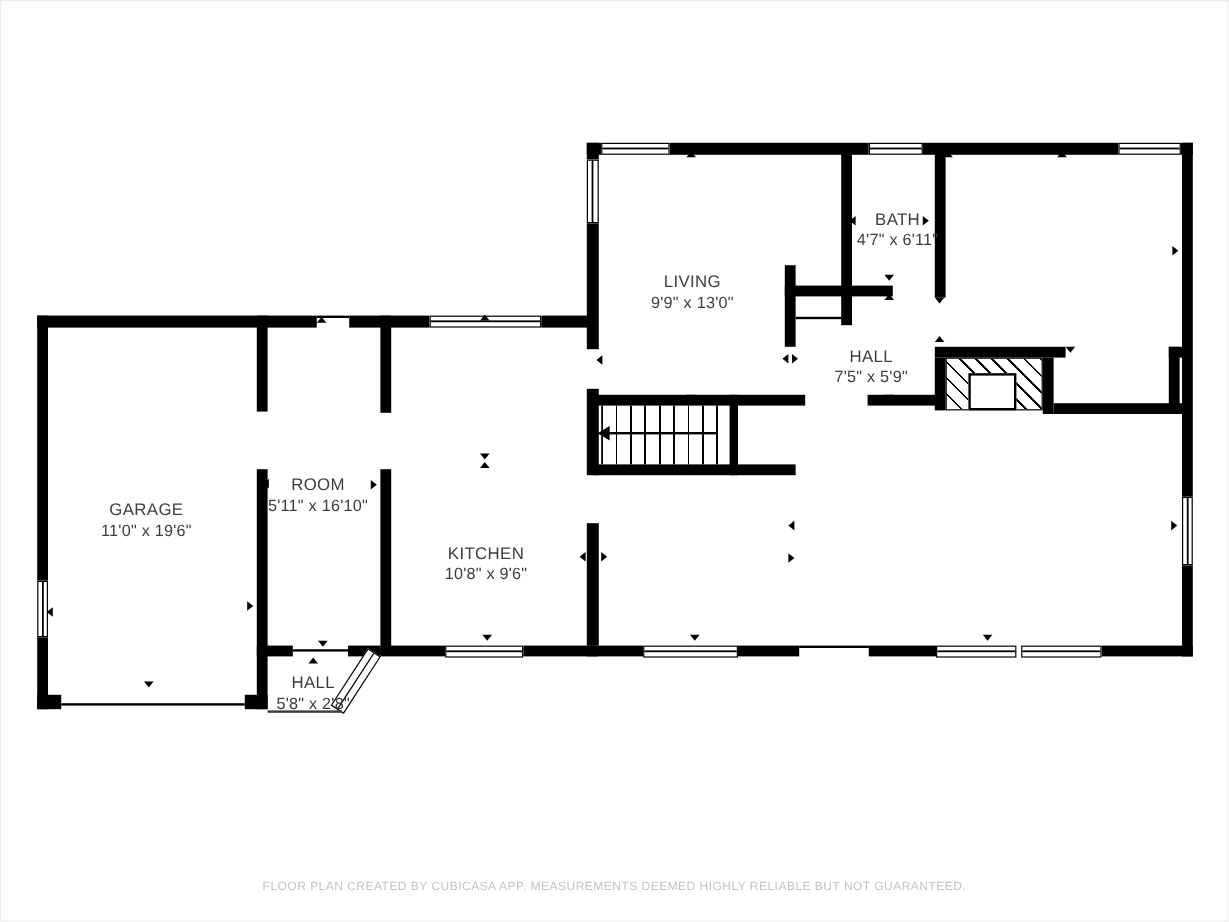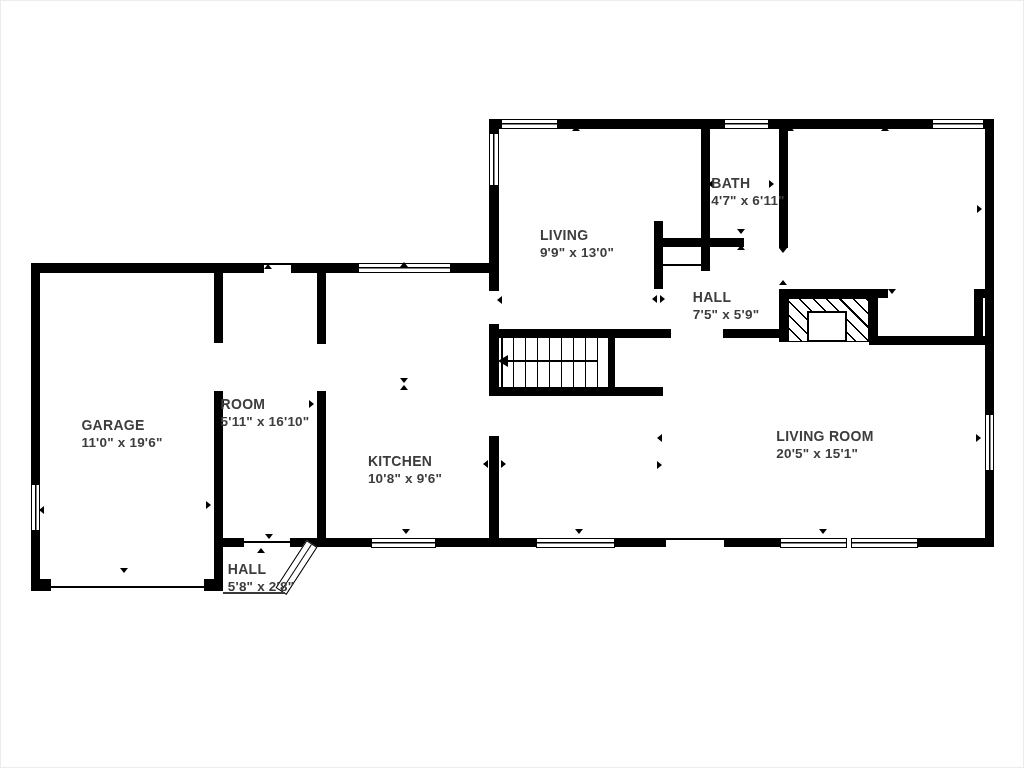--- a/index.html
+++ b/index.html
@@ -5,22 +5,22 @@
   html,body{margin:0;padding:0;background:#fff;}
   #canvas{position:relative;width:1024px;height:768px;background:#fff;overflow:hidden;
           border:1px solid #ececec;box-sizing:border-box;
           font-family:"Liberation Sans","DejaVu Sans",sans-serif;}
   .wall{position:absolute;background:#000;}
   .thin{position:absolute;background:#000;}
   .win{position:absolute;background:#fff;border:1.5px solid #000;box-sizing:border-box;
        background-repeat:no-repeat;background-position:center;}
   .win-h{background-image:linear-gradient(#000,#000);background-size:100% 1.5px;}
   .win-v{background-image:linear-gradient(#000,#000);background-size:1.5px 100%;}
-  .room-label{position:absolute;transform:translate(-50%,-50%);text-align:left;
-              color:#3d3d3d;white-space:nowrap;font-weight:bold;}
+  .room-label{position:absolute;transform:translate(-50%,-50%);text-align:center;
+              color:#3d3d3d;white-space:nowrap;}
   .room-label .nm{font-size:14px;line-height:18px;letter-spacing:.3px;}
   .room-label .dm{font-size:13.5px;line-height:17px;letter-spacing:.2px;}
   .stairs{position:absolute;left:500px;top:337px;width:107px;height:49px;
           background:repeating-linear-gradient(90deg,#000 0 1.5px,transparent 1.5px 12px);}
   .stairs-line{position:absolute;left:506px;top:359px;width:90px;height:1.5px;background:#000;}
   .stairs-head{position:absolute;left:497px;top:354px;width:0;height:0;
                border-right:10px solid #000;border-top:6px solid transparent;border-bottom:6px solid transparent;}
   .fireplace{position:absolute;left:787px;top:297px;width:81px;height:44px;box-sizing:border-box;
              border:1px solid #000;
              background:repeating-linear-gradient(45deg,#fff 0 8px,#000 8px 9.5px);}
@@ -170,22 +170,19 @@
     <div class="dm">5'11" x 16'10"</div>
   </div>
   <div class="room-label" style="left:121px;top:432px;">
     <div class="nm">GARAGE</div>
     <div class="dm">11'0" x 19'6"</div>
   </div>
   <div class="room-label" style="left:404px;top:468px;">
     <div class="nm">KITCHEN</div>
     <div class="dm">10'8" x 9'6"</div>
   </div>
-  <div class="room-label" style="left:824px;top:443px;">
-    <div class="nm">LIVING ROOM</div>
-    <div class="dm">20'5" x 15'1"</div>
-  </div>
   <div class="room-label" style="left:260px;top:576px;">
     <div class="nm">HALL</div>
     <div class="dm">5'8" x 2'8"</div>
   </div>
 
+  <div id="footer">FLOOR PLAN CREATED BY CUBICASA APP. MEASUREMENTS DEEMED HIGHLY RELIABLE BUT NOT GUARANTEED.</div>
 </div>
 
 </body></html>

